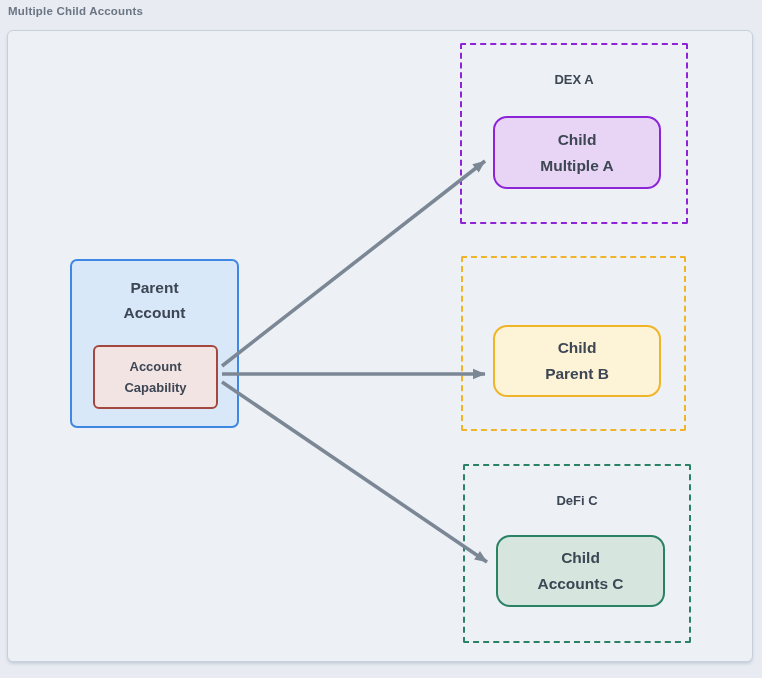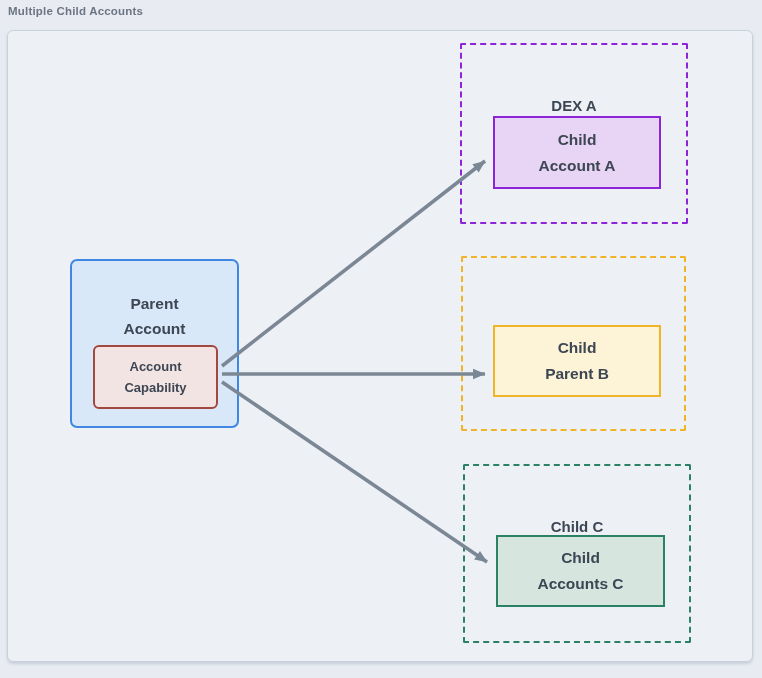--- a/index.html
+++ b/index.html
@@ -34,21 +34,21 @@
   
   .parent-node {
     position: absolute; left: 62px; top: 228px;
     width: 169px; height: 169px;
     background: #d9e8f8;
     border: 2px solid #3e87e2;
     border-radius: 7px;
     z-index: 1;
   }
   .parent-label {
-    padding-top: 30px;
+    padding-top: 14px;
     font-size: 15.5px; line-height: 25px;
   }
   .capability-node {
     position: absolute; left: 21px; top: 84px;
     width: 125px; height: 64px;
     background: #f3e4e4;
     border: 2px solid #a2483f;
     border-radius: 6px;
     display: flex; flex-direction: column; align-items: center; justify-content: center;
   }
@@ -58,25 +58,25 @@
   .group {
     position: absolute;
     border-radius: 2px;
     z-index: 1;
   }
   #group-dex-a  { left: 452px; top: 12px;  width: 228px; height: 181px; border: 2px dashed #8e24d8; }
   #group-defi-b { left: 453px; top: 225px; width: 225px; height: 175px; border: 2px dashed #f0b429; }
   #group-game-c { left: 455px; top: 433px; width: 228px; height: 179px; border: 2px dashed #2a8164; }
   .group-title {
     position: absolute; left: 0; top: 25px; width: 100%;
-    font-size: 15px; line-height: 20px; margin-top: 26px;
+    font-size: 13px; line-height: 20px;
   }
   .child-node {
     position: absolute;
-    border-radius: 0;
+    border-radius: 14px;
     display: flex; flex-direction: column; align-items: center; justify-content: center;
     font-size: 15.5px; line-height: 26px;
   }
   #group-dex-a  .child-node { left: 31px; top: 71px; width: 168px; height: 73px; background: #e8d5f6; border: 2px solid #8e24d8; }
   #group-defi-b .child-node { left: 30px; top: 67px; width: 168px; height: 72px; background: #fdf3d6; border: 2px solid #f0b429; }
   #group-game-c .child-node { left: 31px; top: 69px; width: 169px; height: 72px; background: #d6e6df; border: 2px solid #2a8164; }
 </style>
 </head>
 <body>
 
@@ -94,33 +94,33 @@
         <div>Account</div>
         <div>Capability</div>
       </div>
     </div>
   </div>
 
   <div class="group" id="group-dex-a">
     <div class="group-title node-text">DEX A</div>
     <div class="child-node node-text">
       <div>Child</div>
-      <div>Account A</div>
+      <div>Multiple A</div>
     </div>
   </div>
 
   <div class="group" id="group-defi-b">
     <div class="child-node node-text">
       <div>Child</div>
       <div>Parent B</div>
     </div>
   </div>
 
   <div class="group" id="group-game-c">
-    <div class="group-title node-text">Child C</div>
+    <div class="group-title node-text">DeFi C</div>
     <div class="child-node node-text">
       <div>Child</div>
       <div>Accounts C</div>
     </div>
   </div>
 
   <svg class="arrows-layer" viewBox="0 0 746 632" xmlns="http://www.w3.org/2000/svg">
     <defs>
       <marker id="arrowhead" viewBox="0 0 14 12" refX="13" refY="6" markerWidth="14" markerHeight="12" markerUnits="userSpaceOnUse" orient="auto">
         <path d="M1,0.8 L13.5,6 L1,11.2 Z" fill="#7b8795"></path>

